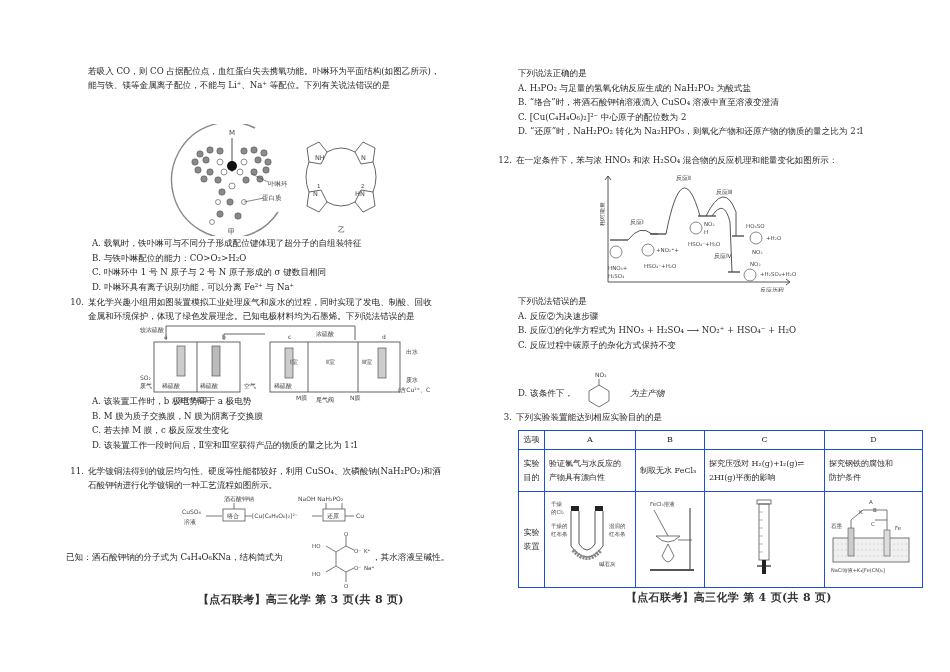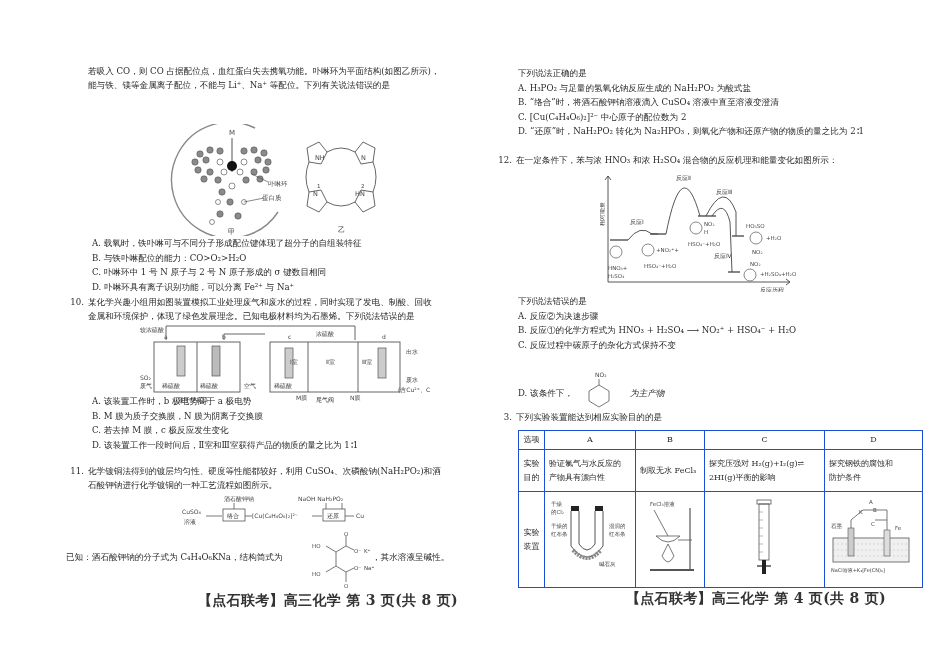--- a/index.html
+++ b/index.html
@@ -6,21 +6,21 @@
   html, body { width: 950px; height: 672px; background: #ffffff; overflow: hidden; }
   body { font-family: "DejaVu Serif", "Liberation Serif", serif; color: #2a2a2a; font-size: 8.6px; position: relative; }
   .page { position: absolute; top: 0; width: 475px; height: 672px; }
   .page.left { left: 0; }
   .page.right { left: 475px; }
   .q { position: absolute; line-height: 14px; }
   .qnum { display: inline-block; width: 18px; text-align: right; margin-right: 4px; }
   .indent { padding-left: 22px; }
   .opt { position: absolute; left: 92px; line-height: 14.5px; }
   .ropt { position: absolute; left: 518px; line-height: 14.5px; }
-  .footer { position: absolute; font-size: 14px; font-weight: bold; color: #333; letter-spacing: 0.3px; }
+  .footer { position: absolute; font-size: 11px; font-weight: bold; color: #333; letter-spacing: 0.3px; }
   svg text { font-family: "DejaVu Sans", sans-serif; fill: #444; }
   table.exp { position: absolute; left: 518px; top: 430px; width: 405px; height: 158px; border-collapse: collapse; font-size: 8px; }
   table.exp td { border: 1px solid #1d4ed8; vertical-align: middle; padding: 2px 4px; line-height: 14px; }
   table.exp tr.head td { text-align: center; height: 18px; }
   table.exp tr.aim td { height: 42px; }
   table.exp td.lbl { width: 26px; text-align: center; padding: 2px 2px; }
   .row { white-space: nowrap; }
 </style>
 </head>
 <body>

